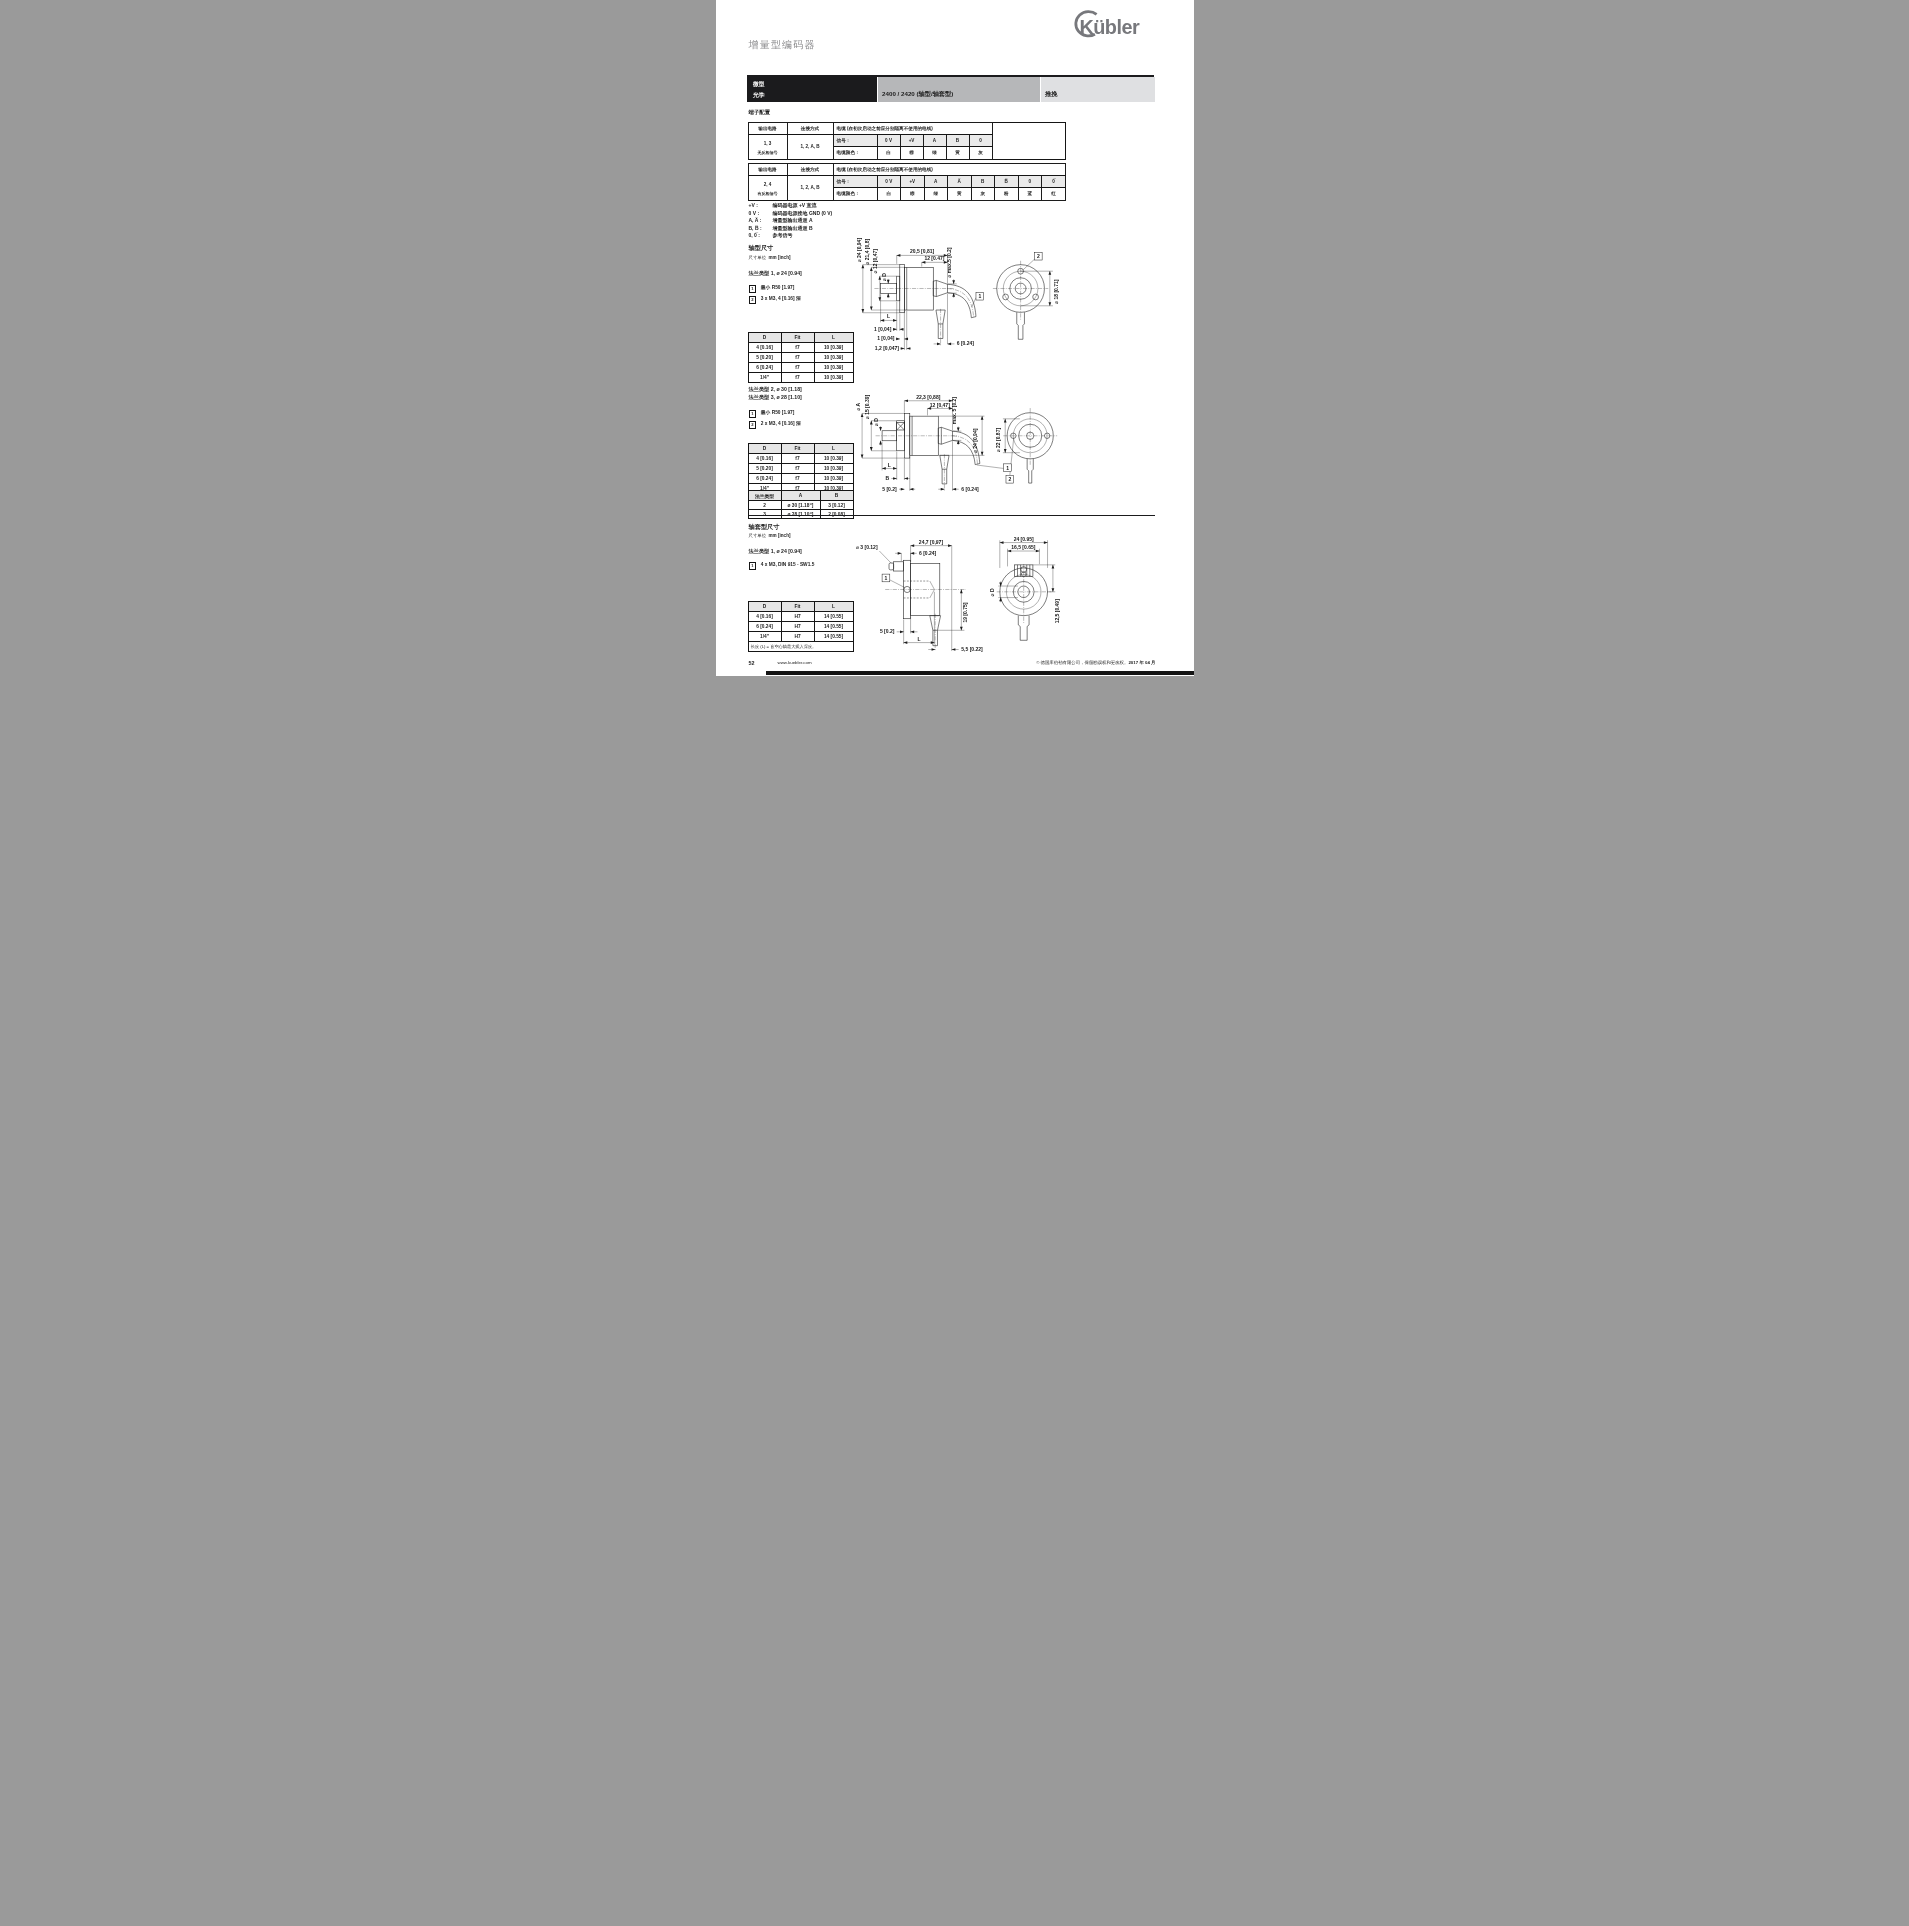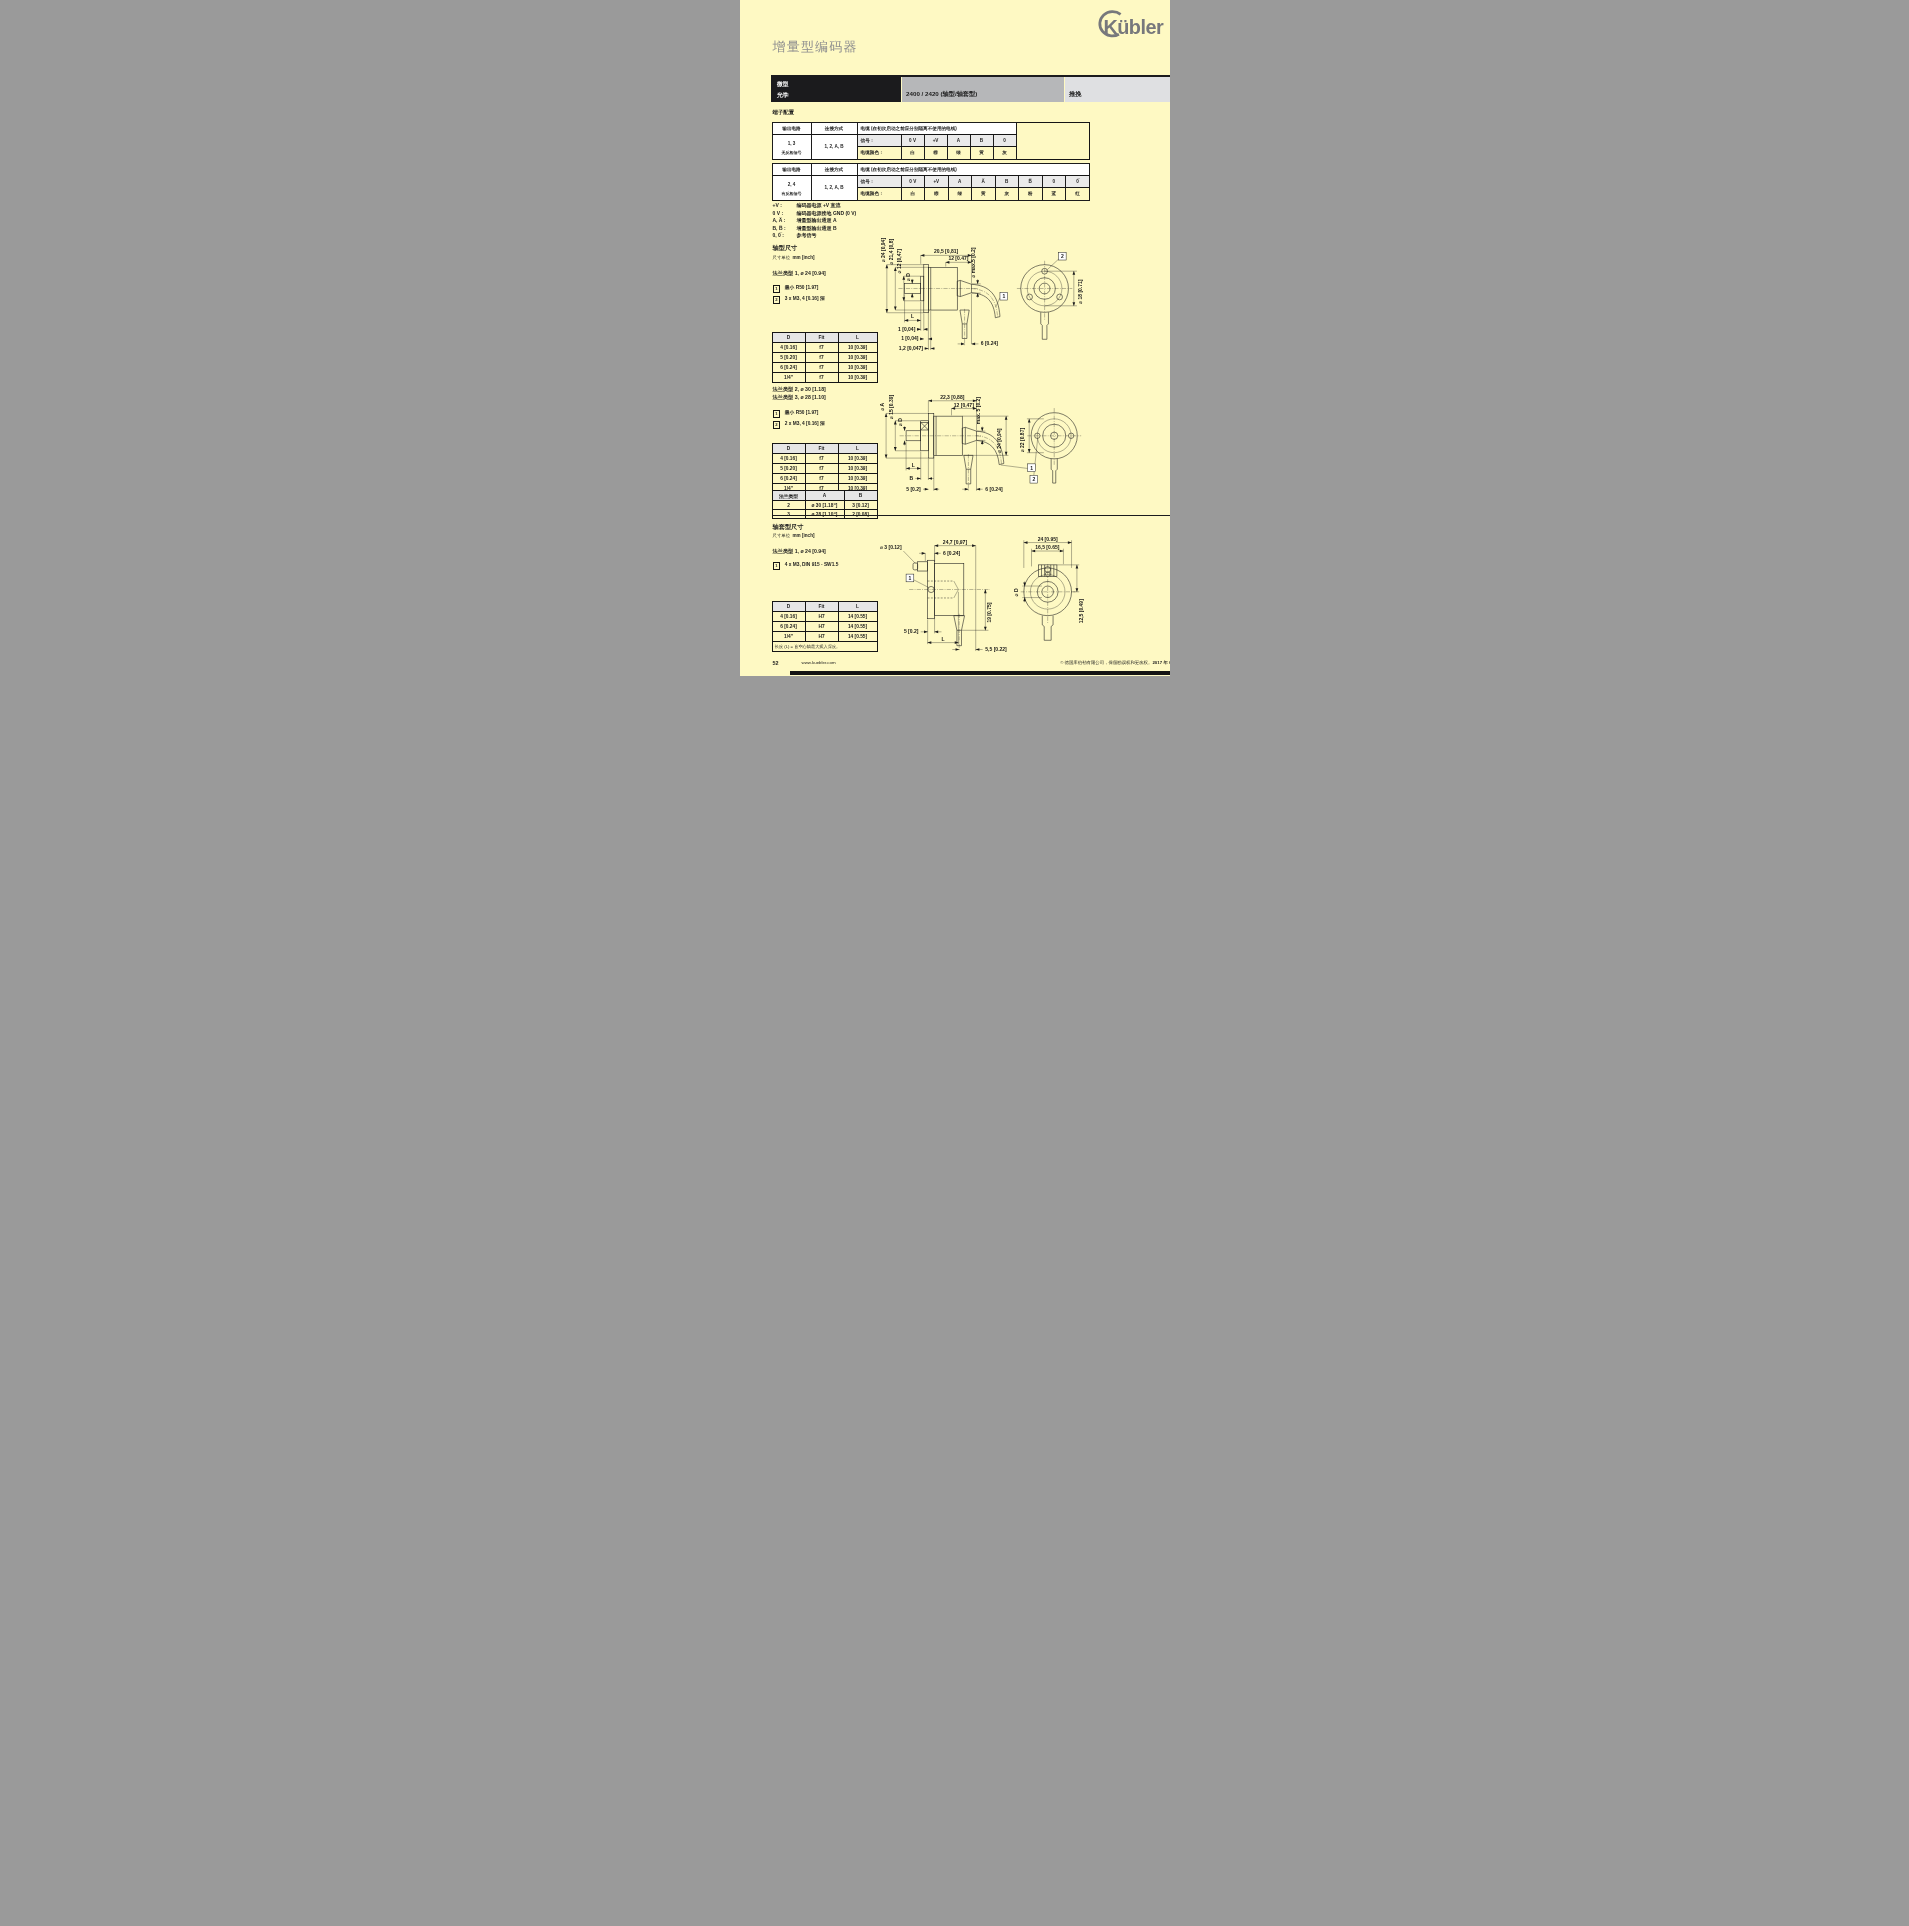--- a/index.html
+++ b/index.html
@@ -1,21 +1,21 @@
 <!DOCTYPE html>
 <html style="font-size:6.2px"><head>
 <meta charset="utf-8">
 <style>
   html,body{margin:0;padding:0;background:#9a9a9a;}
-  .page{position:relative;width:430px;height:676px;background:#fef9c3;margin:0 auto;
+  .page{position:relative;width:478px;height:676px;background:#ffffff;margin:0 auto;
         font-family:"Liberation Sans","DejaVu Sans",sans-serif;color:#1c1c1c;overflow:hidden;}
   .abs{position:absolute;}
 
   
-  .page-title{font-size:13px;color:#8d8d8f;letter-spacing:1.2px;font-weight:400;}
+  .page-title{font-size:10px;color:#8d8d8f;letter-spacing:1.2px;font-weight:400;}
 
   
   .strip{background:#1b1b1d;height:1.9px;}
   .ban-black{background:#1b1b1d;color:#fff;}
   .ban-black .ln{display:block;font-size:5.8px;font-weight:bold;line-height:10.4px;}
   .ban-gray{background:#b6b7b9;}
   .ban-light{background:#dfe0e2;}
   .ban-txt{position:absolute;left:4.6px;bottom:2.7px;font-size:6.2px;font-weight:bold;white-space:nowrap;}
 
   h3.sec{margin:0;font-size:5.4px;font-weight:bold;}

